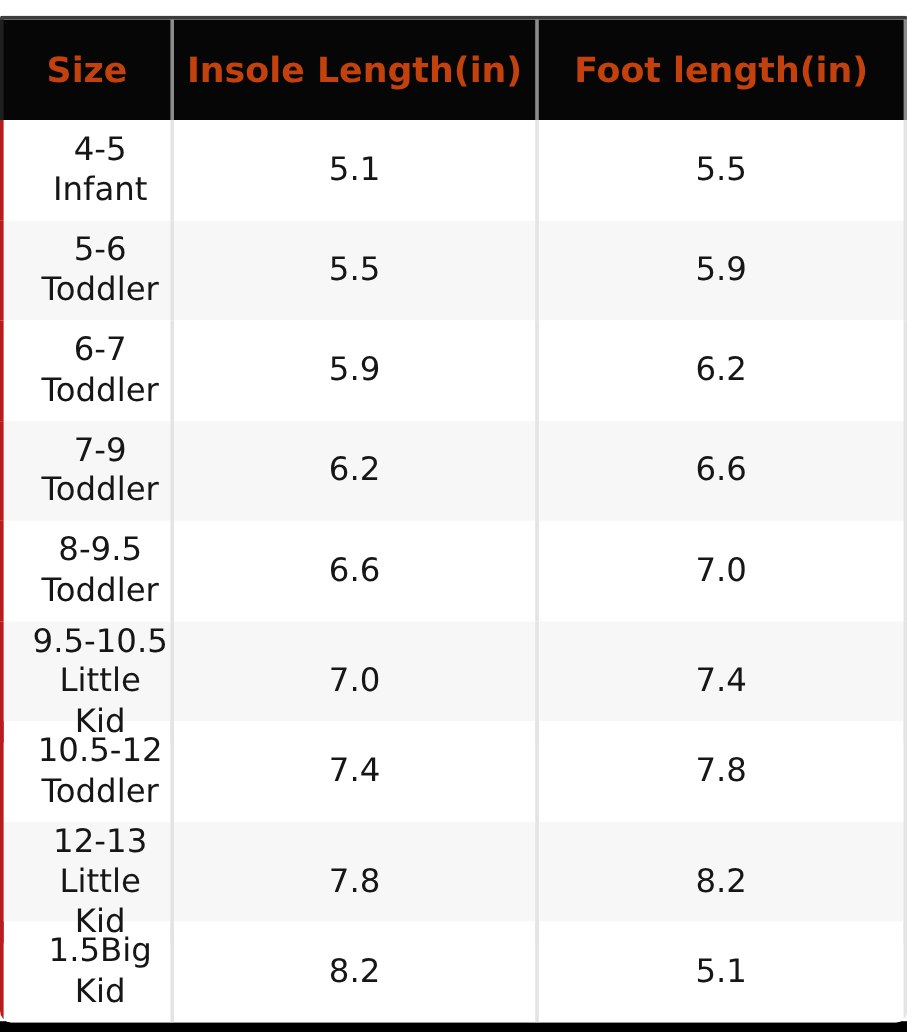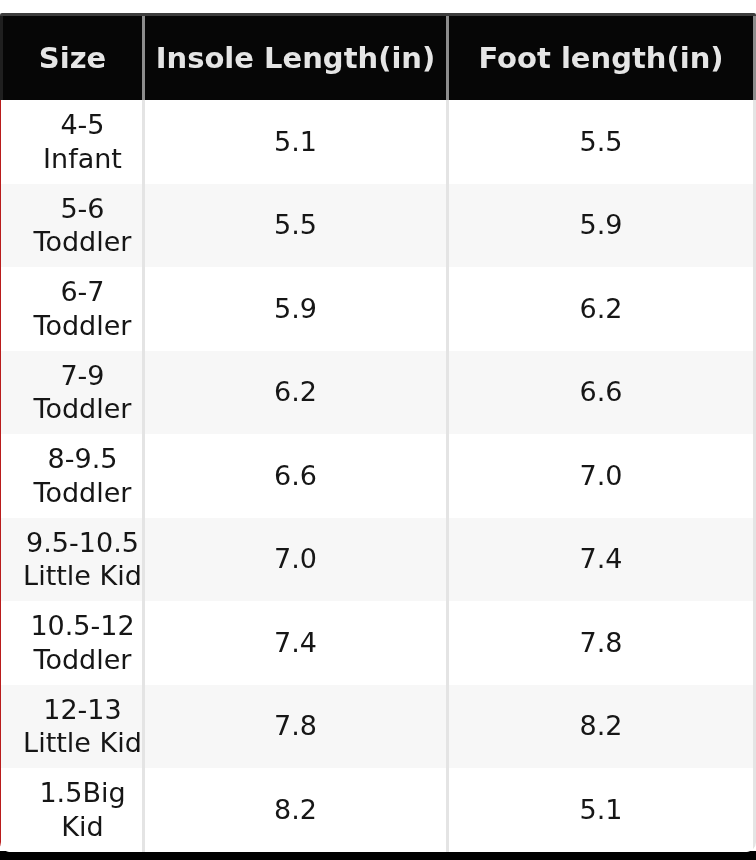--- a/index.html
+++ b/index.html
@@ -25,42 +25,42 @@
   }
 
   .header-row {
     display: grid;
     grid-template-columns: 145px 304px 1fr;
     height: 84px;
     background: #060606;
   }
   .header-cell {
     display: flex; align-items: center; justify-content: center;
-    color: #e5e5e5; font-weight: bold; font-size: 29px;
+    color: #c2410c; font-weight: bold; font-size: 29px;
     border-right: 3px solid #8c8c8c;
     text-align: center;
   }
   .header-cell:first-child { border-left: 3px solid #1f1f1f; }
 
   .body-row {
     display: grid;
     grid-template-columns: 145px 304px 1fr;
     height: 83.5px;
     background: #ffffff;
   }
   .body-row:nth-child(even) { background: #f7f7f7; }
 
   .cell {
     display: flex; flex-direction: column;
     align-items: center; justify-content: center;
     font-size: 27px; color: #161616; line-height: 1.25;
     border-right: 3px solid #e4e4e4;
     text-align: center;
   }
-  .cell.size-cell { border-left: 1px solid #b91c1c; padding-left: 22px; }
+  .cell.size-cell { border-left: 3px solid #b91c1c; padding-left: 22px; }
   .size-line { display: block; }
 </style>
 </head>
 <body>
 
 <div class="page">
 
   <div class="size-chart-table">
 
     <div class="header-row">

